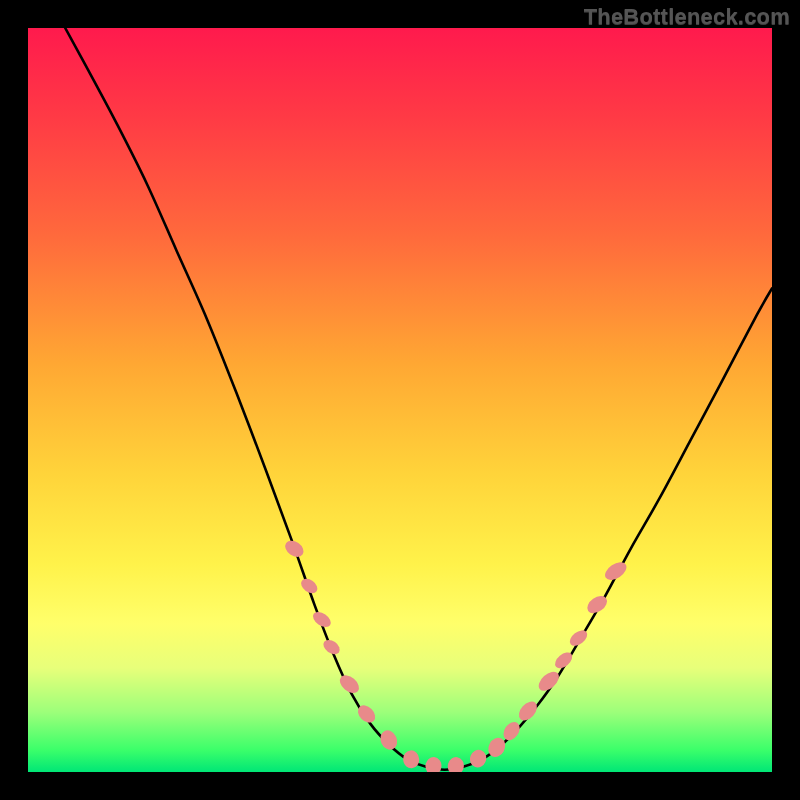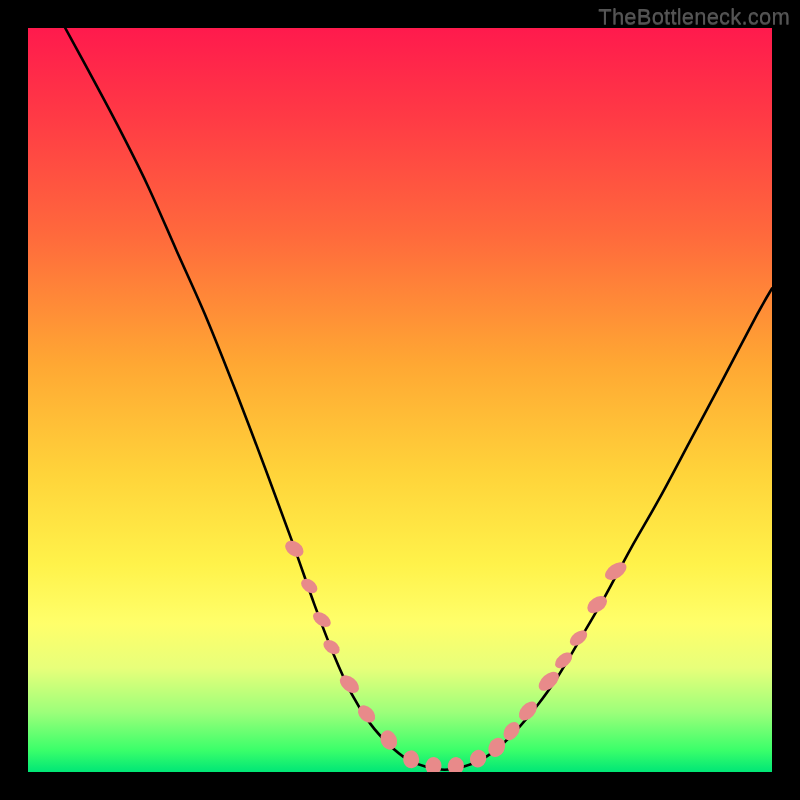--- a/index.html
+++ b/index.html
@@ -46,21 +46,21 @@
       #3cff6a 97%,
       #00e676 100%
     );
   }
   .watermark {
     position: absolute;
     top: 4px;
     right: 10px;
     font-family: Arial, Helvetica, sans-serif;
     font-size: 22px;
-    font-weight: 400;
+    font-weight: 700;
     color: #555;
     letter-spacing: 0.2px;
     text-shadow: 0 1px 0 rgba(255,255,255,0.25);
     user-select: none;
   }
   svg.curve {
     position: absolute;
     left: 0;
     top: 0;
     width: 744px;

